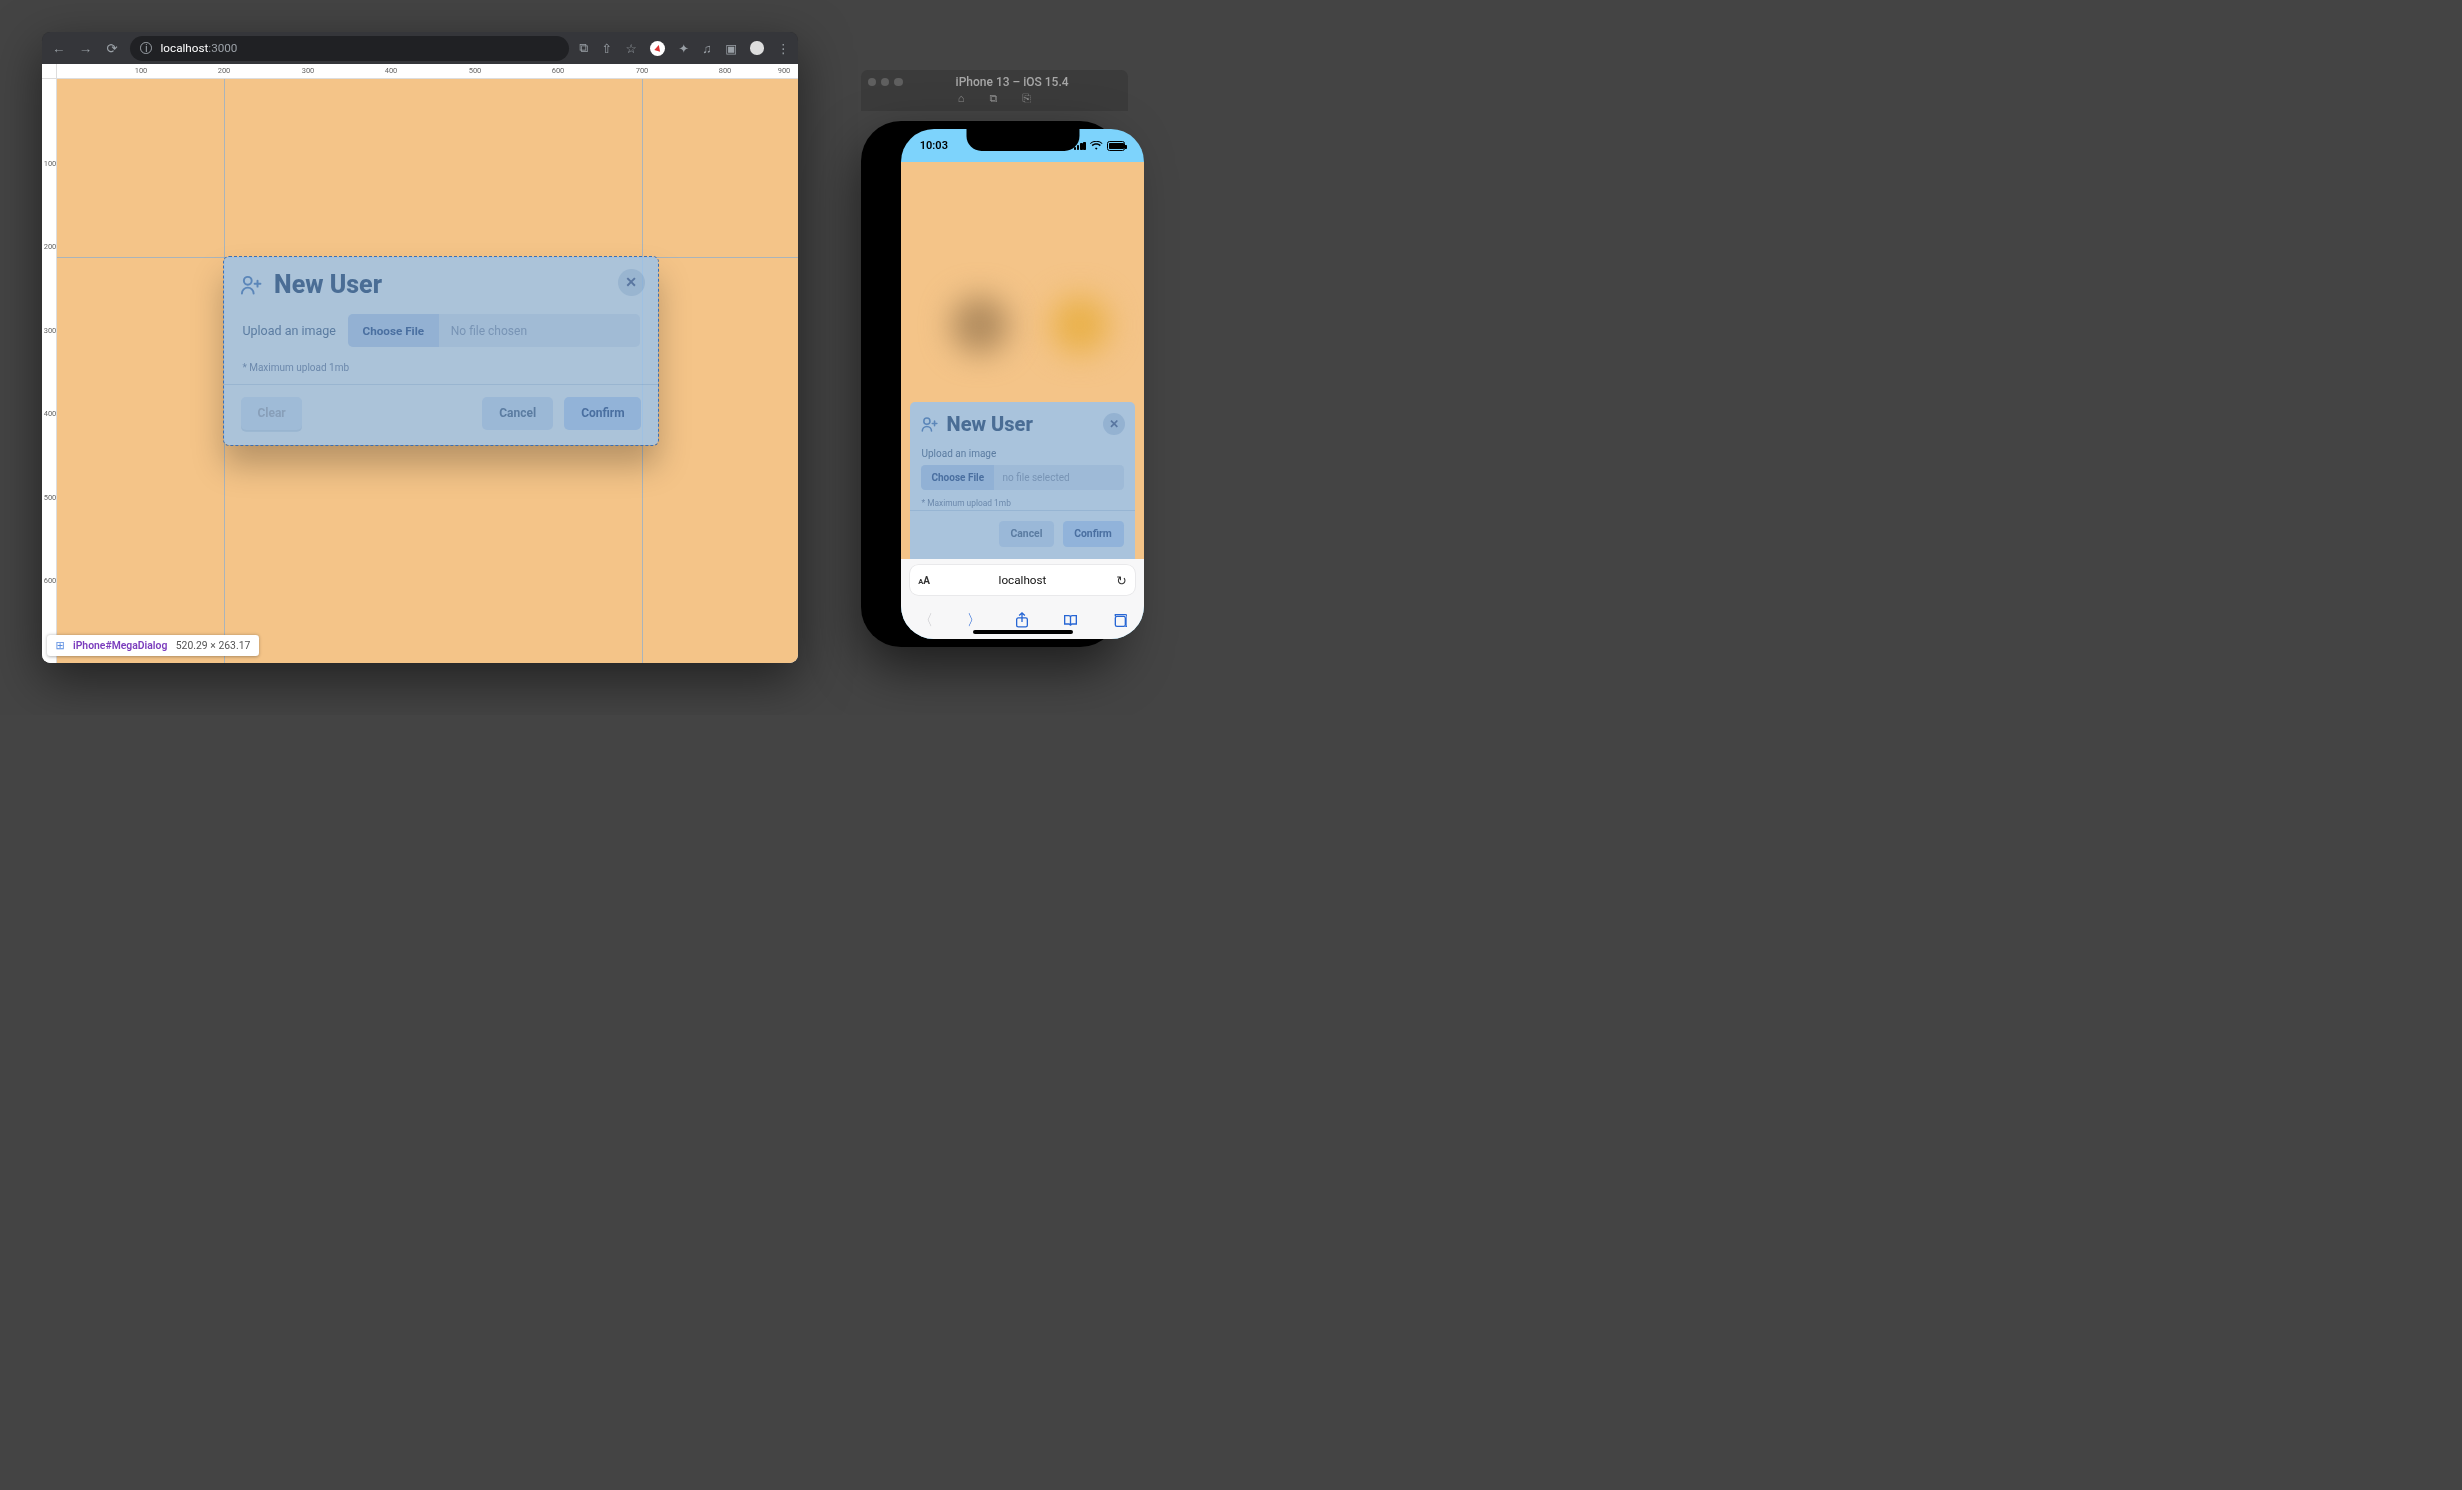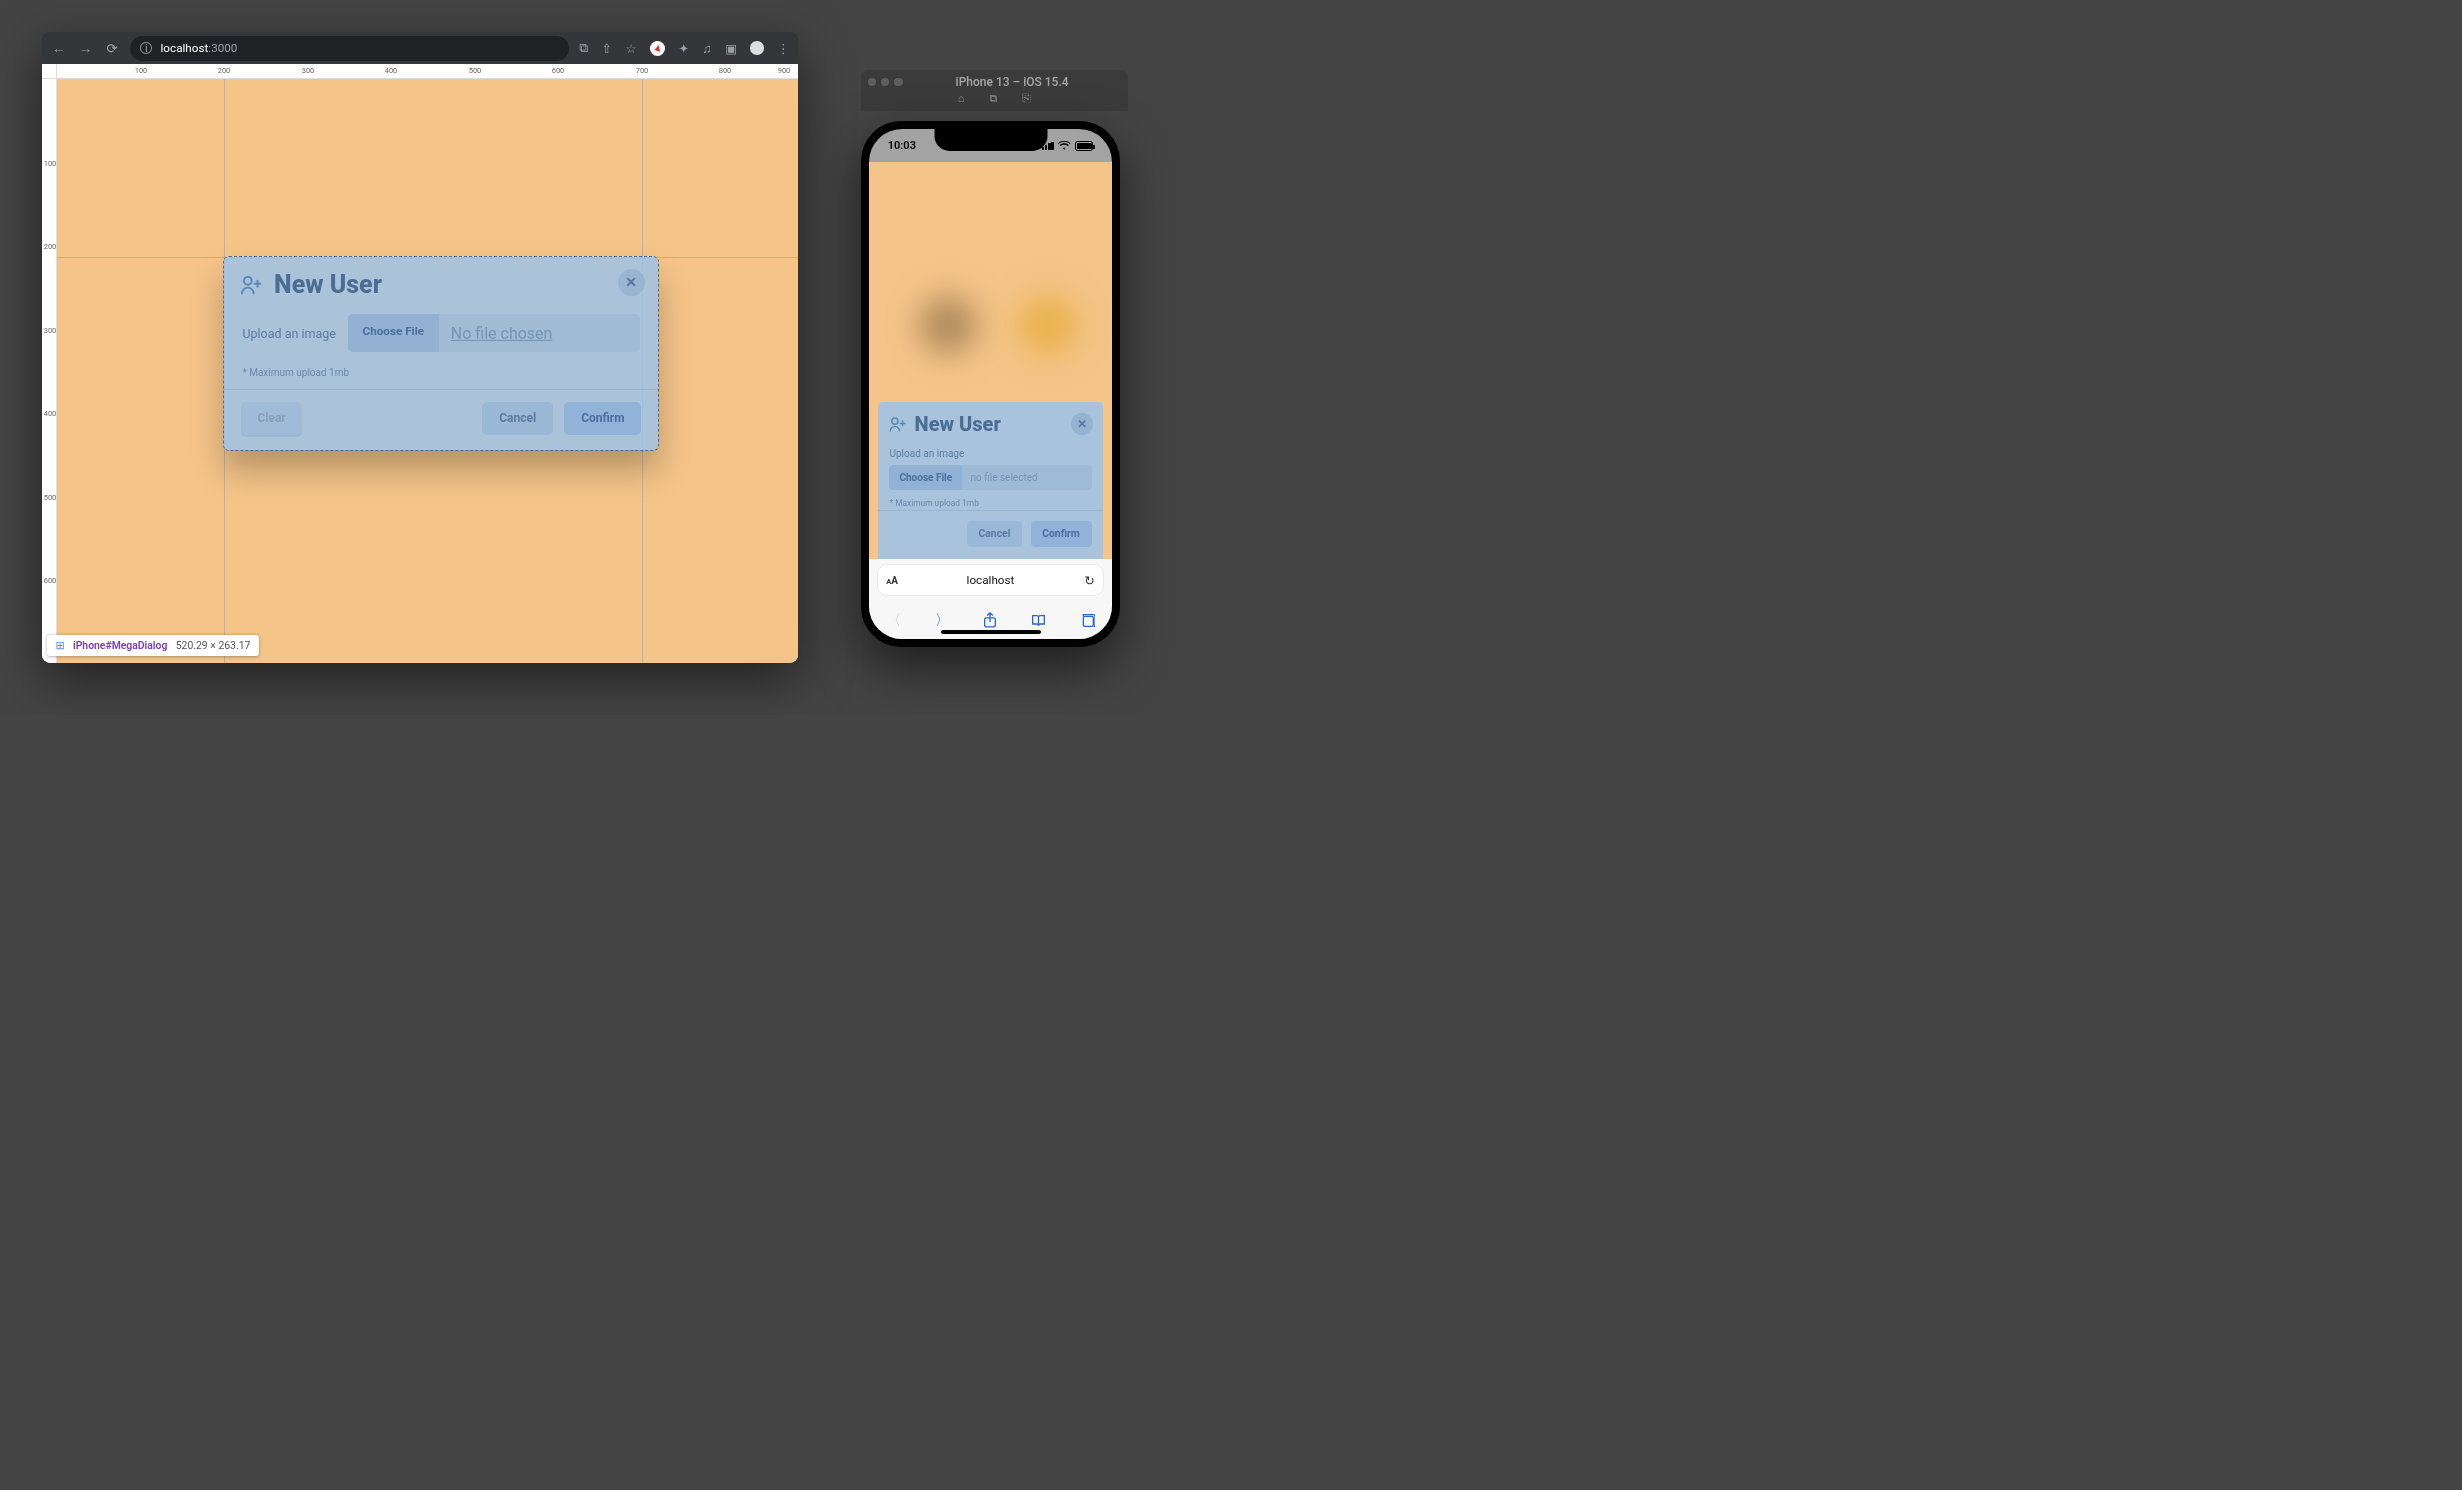--- a/index.html
+++ b/index.html
@@ -170,22 +170,21 @@
 .choose-file-btn {
   background: rgba(120,160,210,0.35);
   padding: 9.2px 15px;
   font-weight:700;
   color:#4a6fa0;
   font-size:11.7px;
 }
 .no-file {
   padding: 9.2px 11.7px;
   color:#7894b5;
-  font-size:16px;
-  text-decoration:underline;
+  font-size:12px;
 }
 .hint {
   margin-top:15px;
   font-size:10px;
   color:#6c89ac;
 }
 .dialog-footer {
   border-top: 0.8px solid rgba(100,140,185,0.25);
   padding: 11.7px 16.7px 15px;
   display:flex;
@@ -245,26 +244,27 @@
   width:259px;
   height:526px;
   background:#000;
   border-radius:40px;
   padding:8.4px;
   position:relative;
   box-shadow: 0 21px 50px rgba(0,0,0,0.55);
 }
 .phone-screen {
   width:100%; height:100%;
-  background:#a3a3a3;
+  background:#7dd3fc;
   border-radius:33px;
   overflow:hidden;
   position:relative;
   display:flex;
   flex-direction:column;
+  margin-left:32px;
 }
 .notch {
   position:absolute;
   top:0; left:50%;
   transform:translateX(-50%);
   width:113px; height:22px;
   background:#000;
   border-radius:0 0 15px 15px;
   z-index:5;
 }

